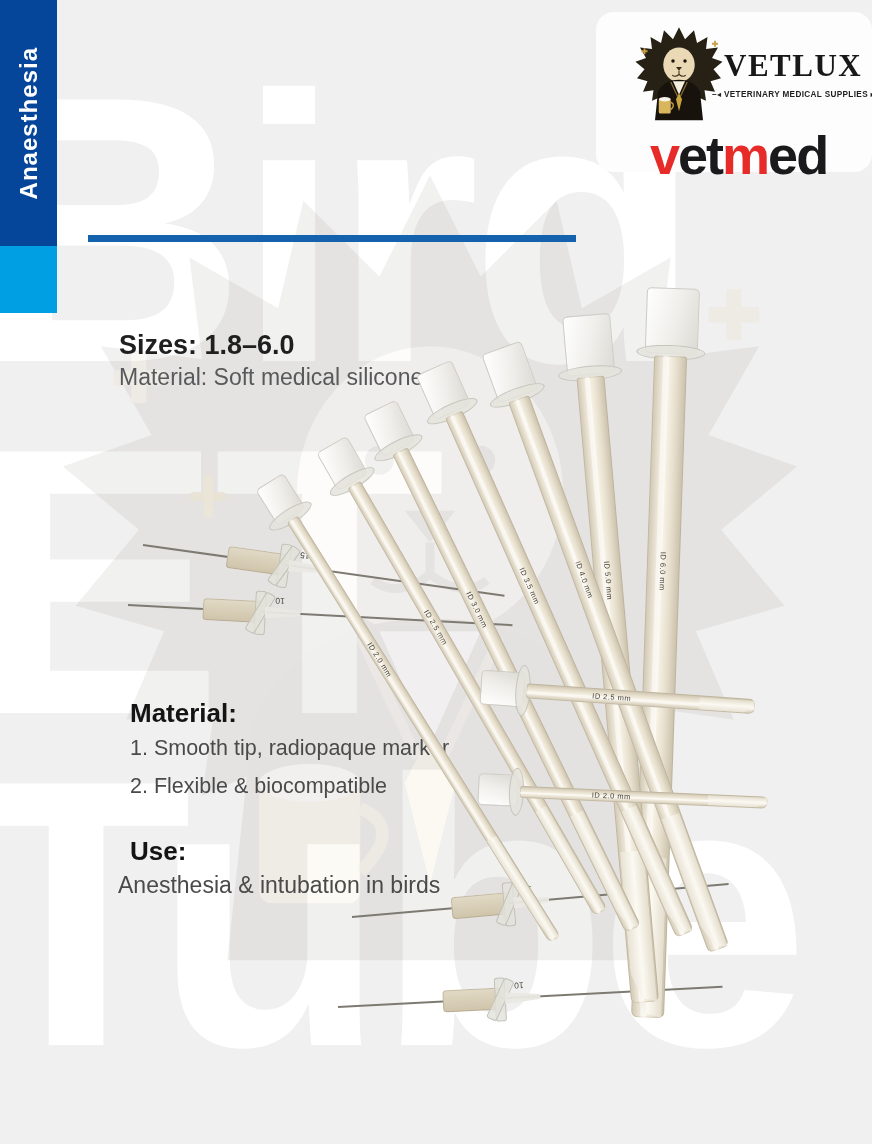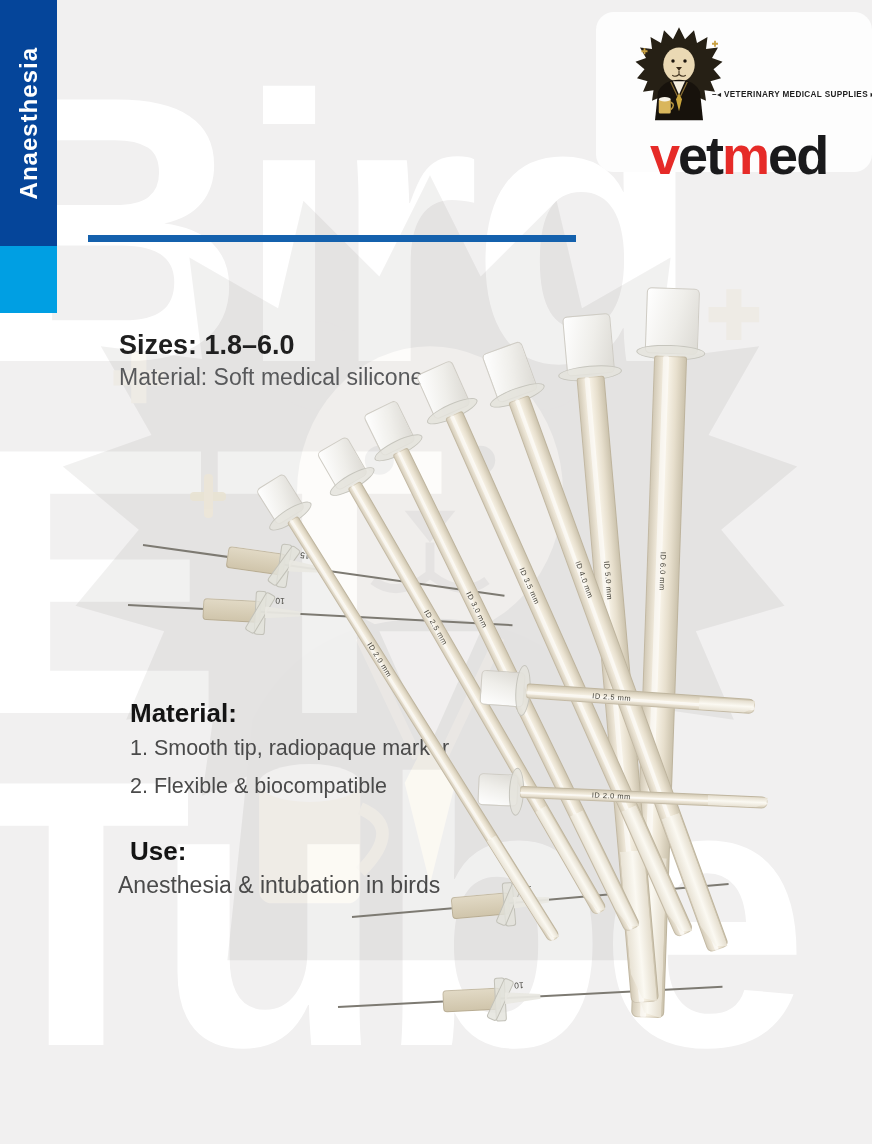--- a/index.html
+++ b/index.html
@@ -121,20 +121,21 @@
         <path fill="#caa53d" d="M60,92 l-4,8 4,16 4,-16 z"></path>
         <rect fill="#d9b65c" x="33" y="100" width="16" height="19" rx="2"></rect>
         <ellipse fill="#f7f3e8" cx="41" cy="100" rx="8" ry="3"></ellipse>
         <path fill="none" stroke="#b8963f" stroke-width="2" d="M49,104 q7,3 0,10"></path>
         <path fill="none" stroke="#c9a143" stroke-width="2.4" d="M10,36 h8 M14,32 v8 M104,26 h8 M108,22 v8"></path>
       </g>
     </defs>
     <use href="#lion-art"></use>
   </svg>
 
+  <div class="brand-name">VETLUX</div>
   <div class="brand-tagline">–◂ VETERINARY MEDICAL SUPPLIES ▸–</div>
   <div class="wordmark" id="wordmark"><span style="color: rgb(230, 43, 40);">v</span><span style="color: rgb(26, 26, 28);">e</span><span style="color: rgb(26, 26, 28);">t</span><span style="color: rgb(230, 43, 40);">m</span><span style="color: rgb(26, 26, 28);">e</span><span style="color: rgb(26, 26, 28);">d</span></div>
 
   <div class="rule" style="background: rgb(20, 97, 173);"></div>
 
   <div class="sizes">Sizes: 1.8–6.0</div>
   <div class="material">Material: Soft medical silicone</div>
 
   <div id="tubes">
       <div class="tube" style="left: 252.5px; top: 482px; width: 31px; height: 540px; z-index: 40; transform: rotate(-32deg);">

